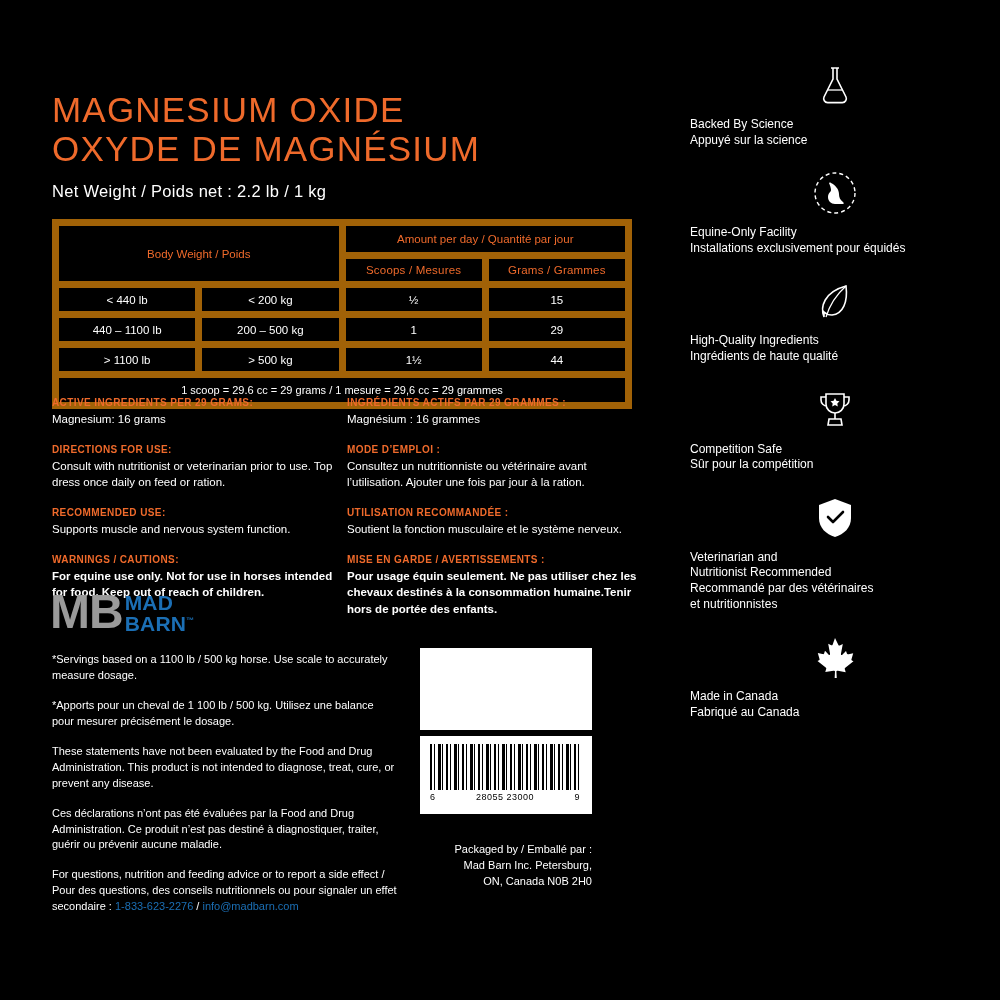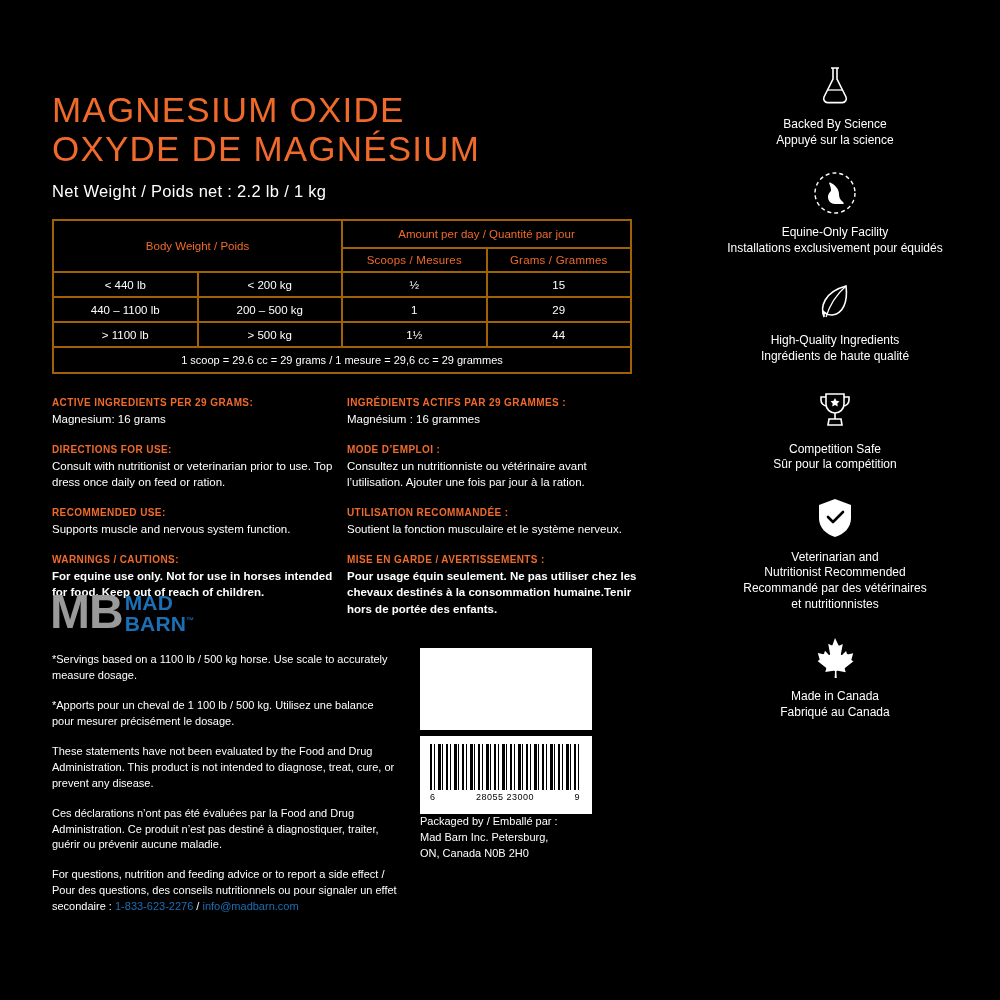--- a/index.html
+++ b/index.html
@@ -54,21 +54,21 @@
     font-weight: 400;
   }
 
   
   .dose-table {
     border-collapse: collapse;
     width: 580px;
     table-layout: fixed;
   }
   .dose-table td, .dose-table th {
-    border: 2px solid #a16207;
+    border: 7px solid #a16207;
     padding: 0;
     text-align: center;
     font-weight: 400;
   }
   .hdr {
     color: #ef6a2b;
     font-size: 11.5px;
     height: 22px;
     letter-spacing: 0.2px;
   }
@@ -198,37 +198,38 @@
   .barcode-digits {
     font-family: "Liberation Sans", sans-serif;
     font-size: 9px;
     color: #000;
     display: flex;
     justify-content: space-between;
     padding: 2px 2px 0 0;
     letter-spacing: 0.5px;
   }
   .packaged {
-    margin-top: 0;
+    margin-top: 28px;
     color: #ffffff;
     font-size: 11px;
     line-height: 1.45;
+    text-align: right;
   }
 
   
   .features {
     position: absolute;
     left: 690px;
     top: 62px;
     width: 290px;
     display: flex;
     flex-direction: column;
   }
   .feature {
-    text-align: center;
+    text-align: left;
     margin-bottom: 22px;
   }
   .feature .ficon {
     height: 46px;
     display: flex;
     align-items: center;
     justify-content: center;
     margin-bottom: 9px;
   }
   .feature .flabel {

